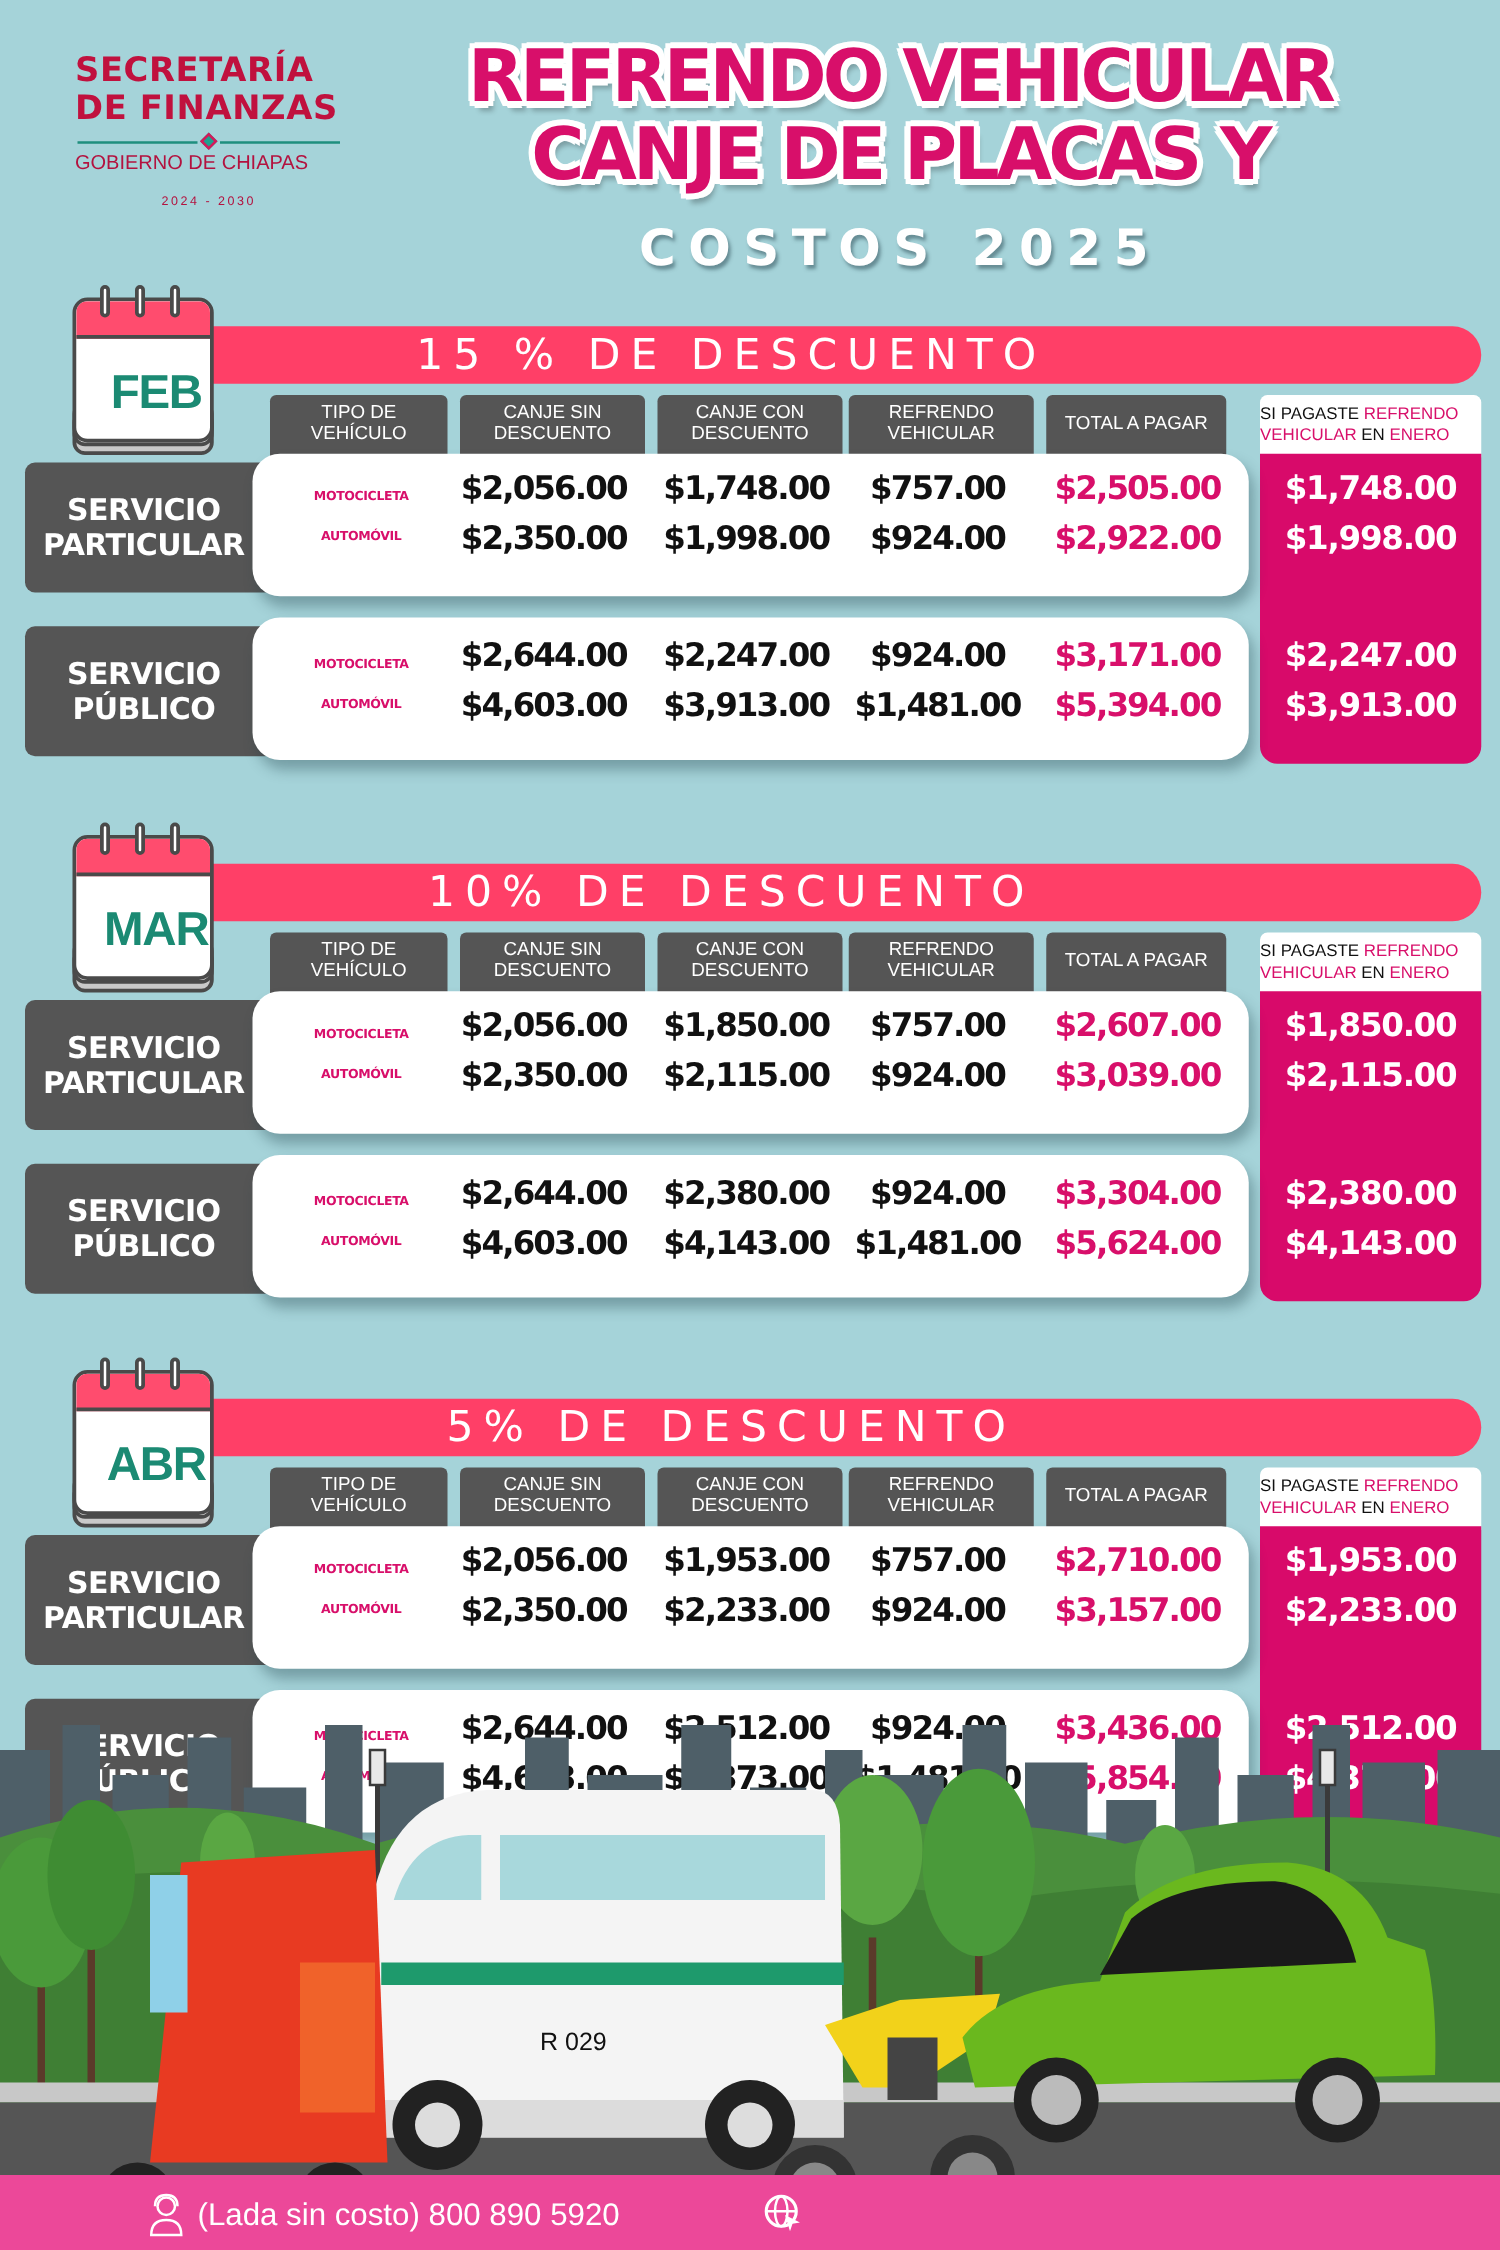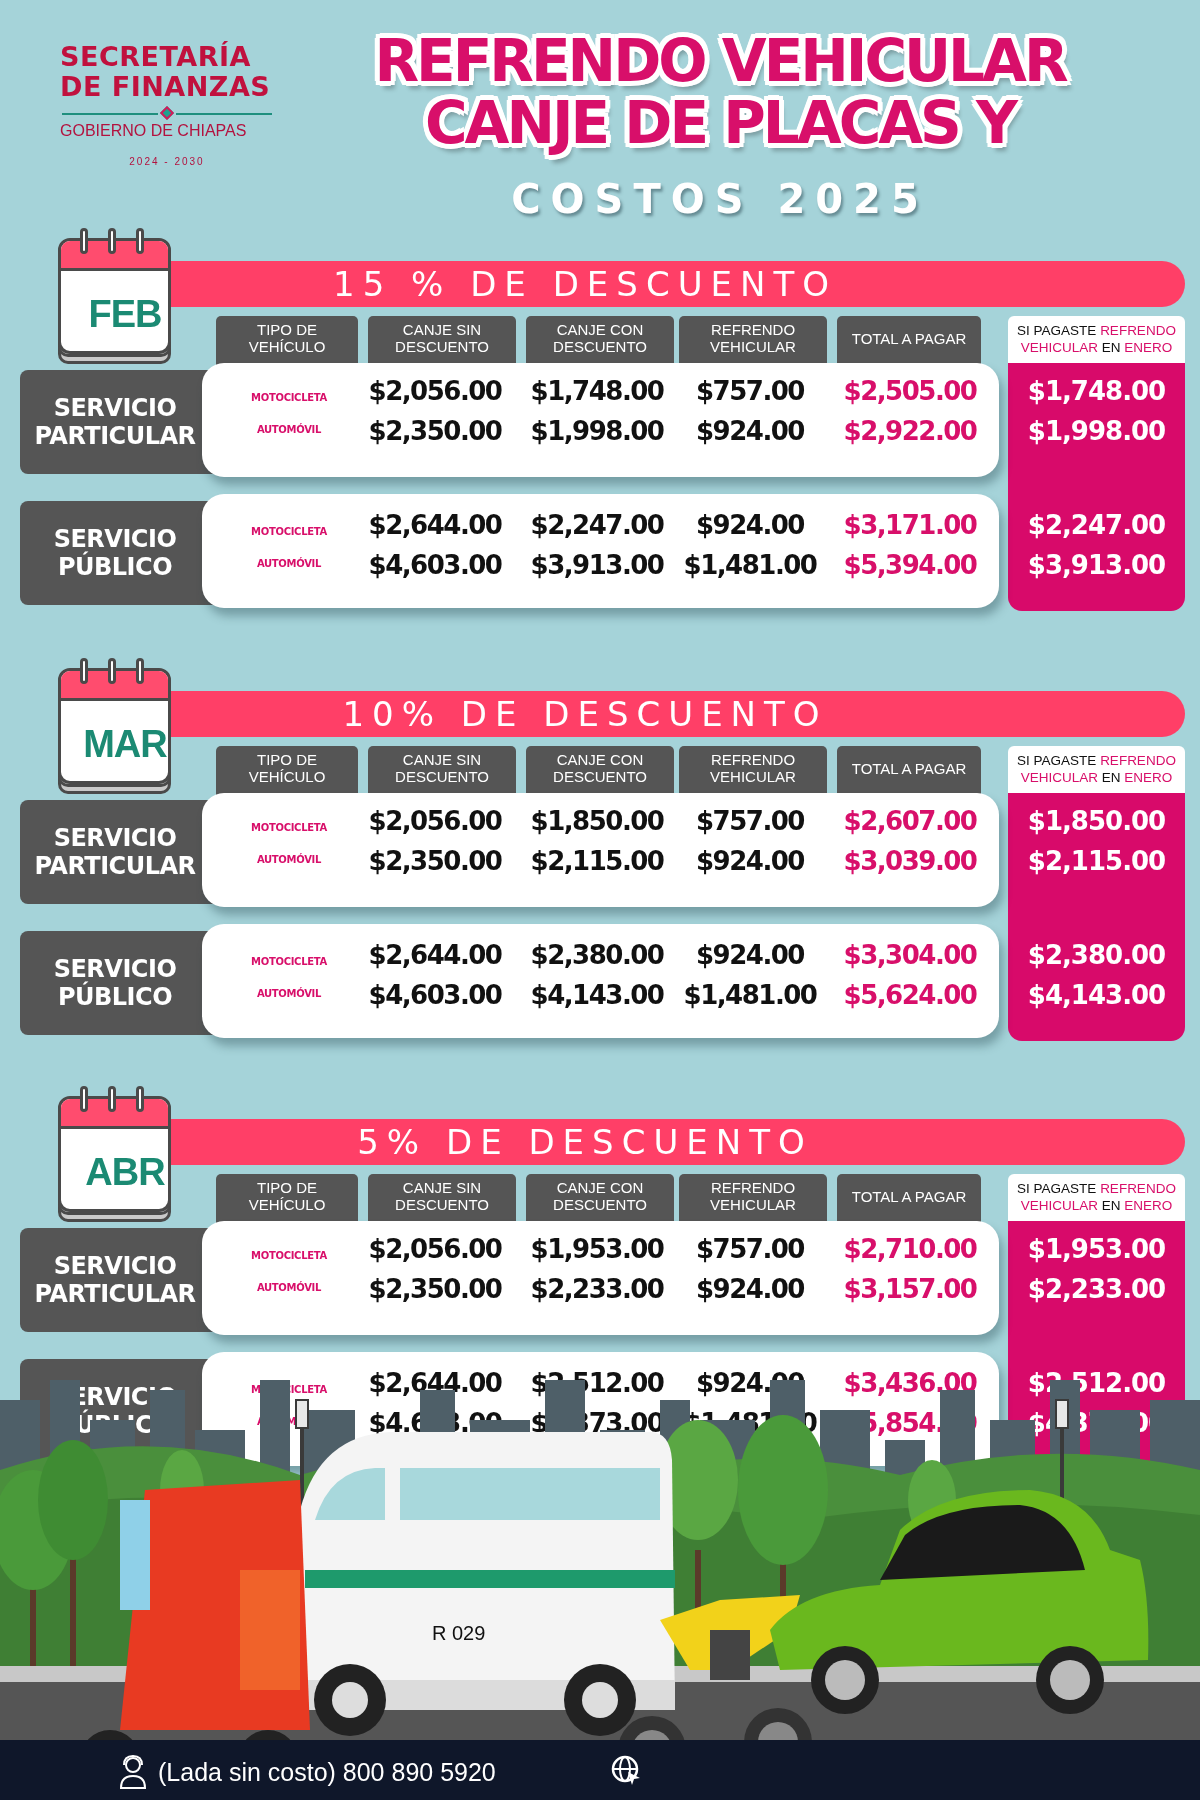--- a/index.html
+++ b/index.html
@@ -80,21 +80,21 @@
   .headers { position: absolute; left: 216px; top: 88px; width: 765px; height: 52px; }
   .hdr {
     position: absolute; top: 0; height: 52px; background: #555555; color: #fff;
     border-radius: 5px 5px 0 0; text-align: center; font-size: 15px; line-height: 17px;
     display: flex; align-items: center; justify-content: center; padding-bottom: 8px;
   }
   .hdr span { display: block; }
 
   .enero-hdr {
     position: absolute; left: 1008px; top: 88px; width: 177px; height: 50px; background: #fff;
-    border-radius: 6px 6px 0 0; text-align: center; font-size: 13.5px; line-height: 17px;
+    border-radius: 6px 6px 0 0; text-align: left; font-size: 13.5px; line-height: 17px;
     padding-top: 6px; color: #111;
   }
   .enero-hdr .pk { color: #d80f6a; }
   .enero-box {
     position: absolute; left: 1008px; top: 135px; width: 177px; height: 248px;
     background: #d80a6a; border-radius: 0 0 14px 14px;
   }
   .enero-val {
     position: absolute; left: 1008px; width: 177px; text-align: center; color: #fff;
     font-family: "DejaVu Sans", sans-serif; font-weight: 900; font-size: 26px; letter-spacing: -1px;
@@ -116,21 +116,21 @@
   }
   .cell {
     position: absolute; text-align: center; font-family: "DejaVu Sans", sans-serif; font-weight: 900;
     font-size: 26px; letter-spacing: -1.5px; color: #111;
   }
   .cell.total { color: #d80f6a; }
 
   
   .scene { position: absolute; left: 0; top: 1380px; width: 1200px; height: 420px; overflow: hidden; }
   .footer {
-    position: absolute; left: 0; top: 1740px; width: 1200px; height: 60px; background: #0f172a;
+    position: absolute; left: 0; top: 1740px; width: 1200px; height: 60px; background: #ec4899;
   }
   .footer-item {
     position: absolute; top: 14px; color: #fff; font-size: 25px; display: flex; align-items: center; gap: 10px;
   }
 </style>
 </head>
 <body>
 
 <div class="page">
 

